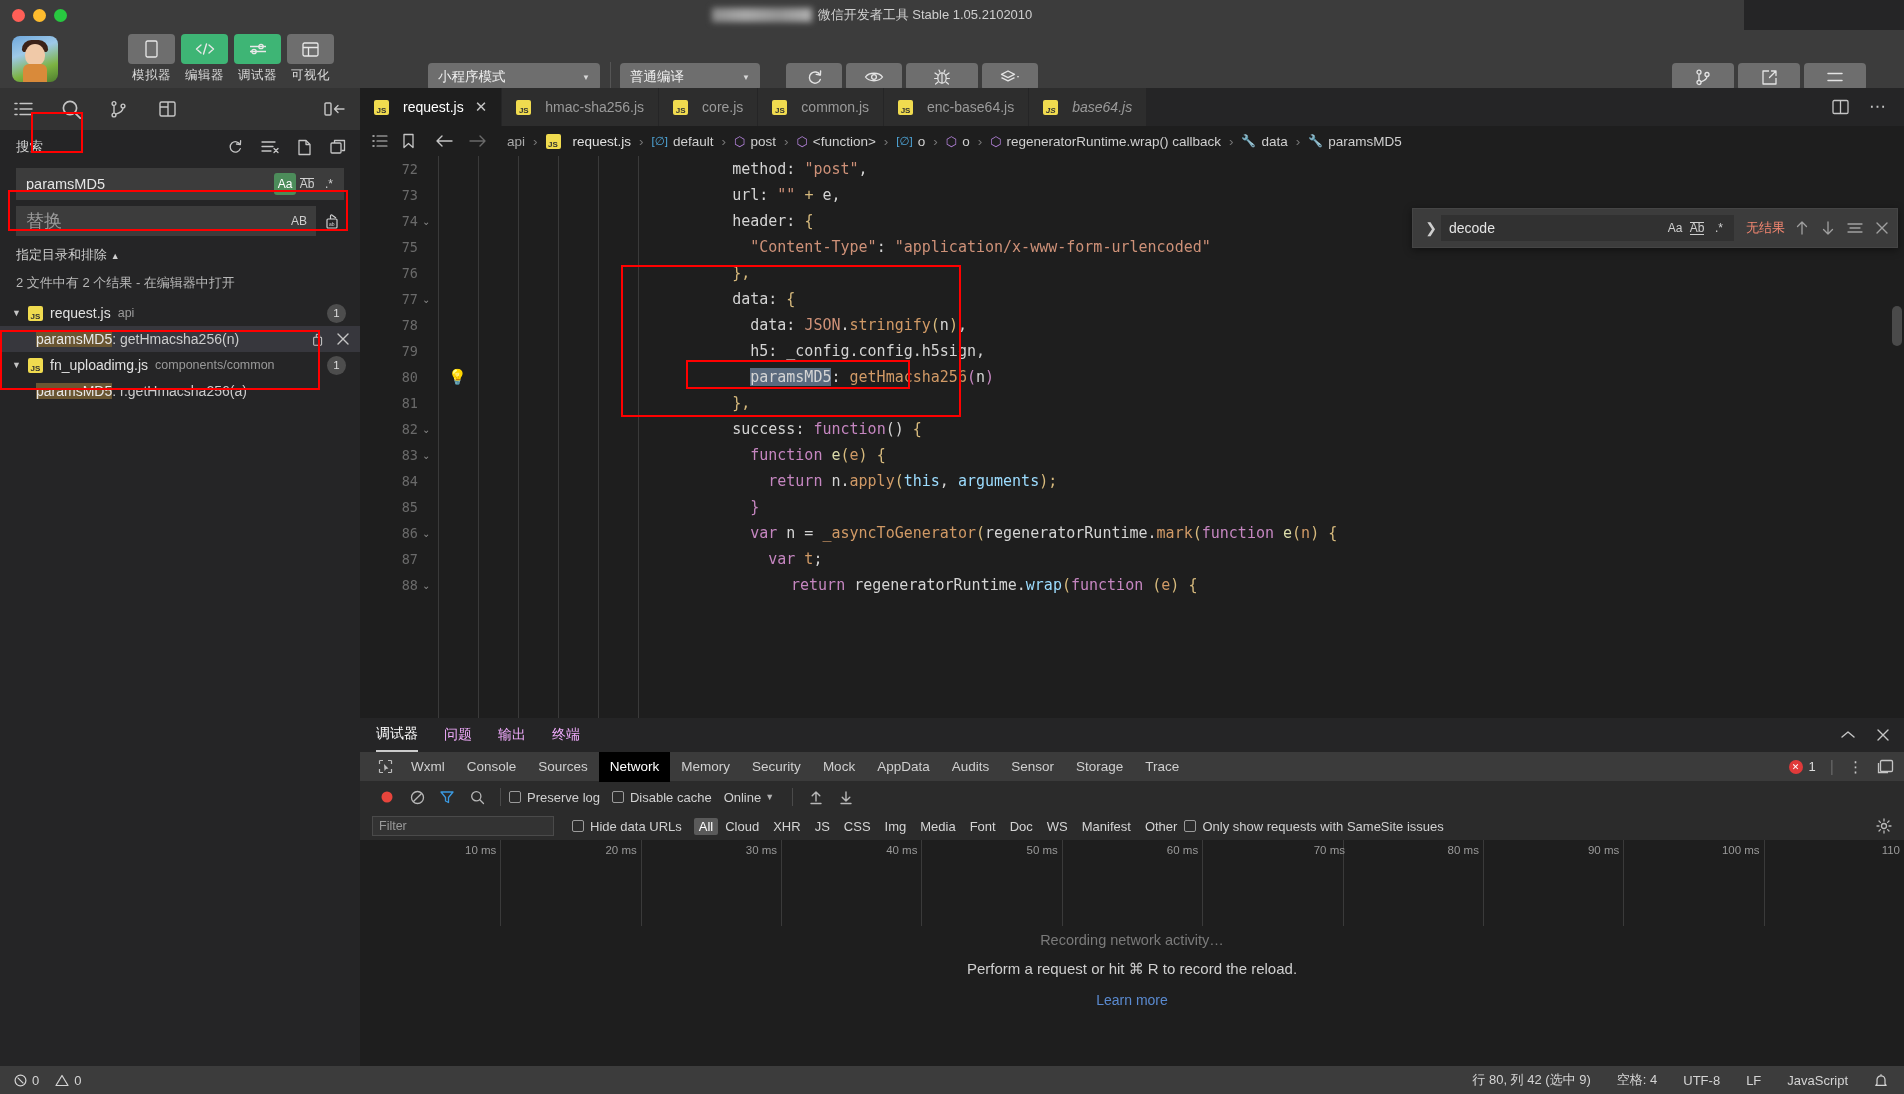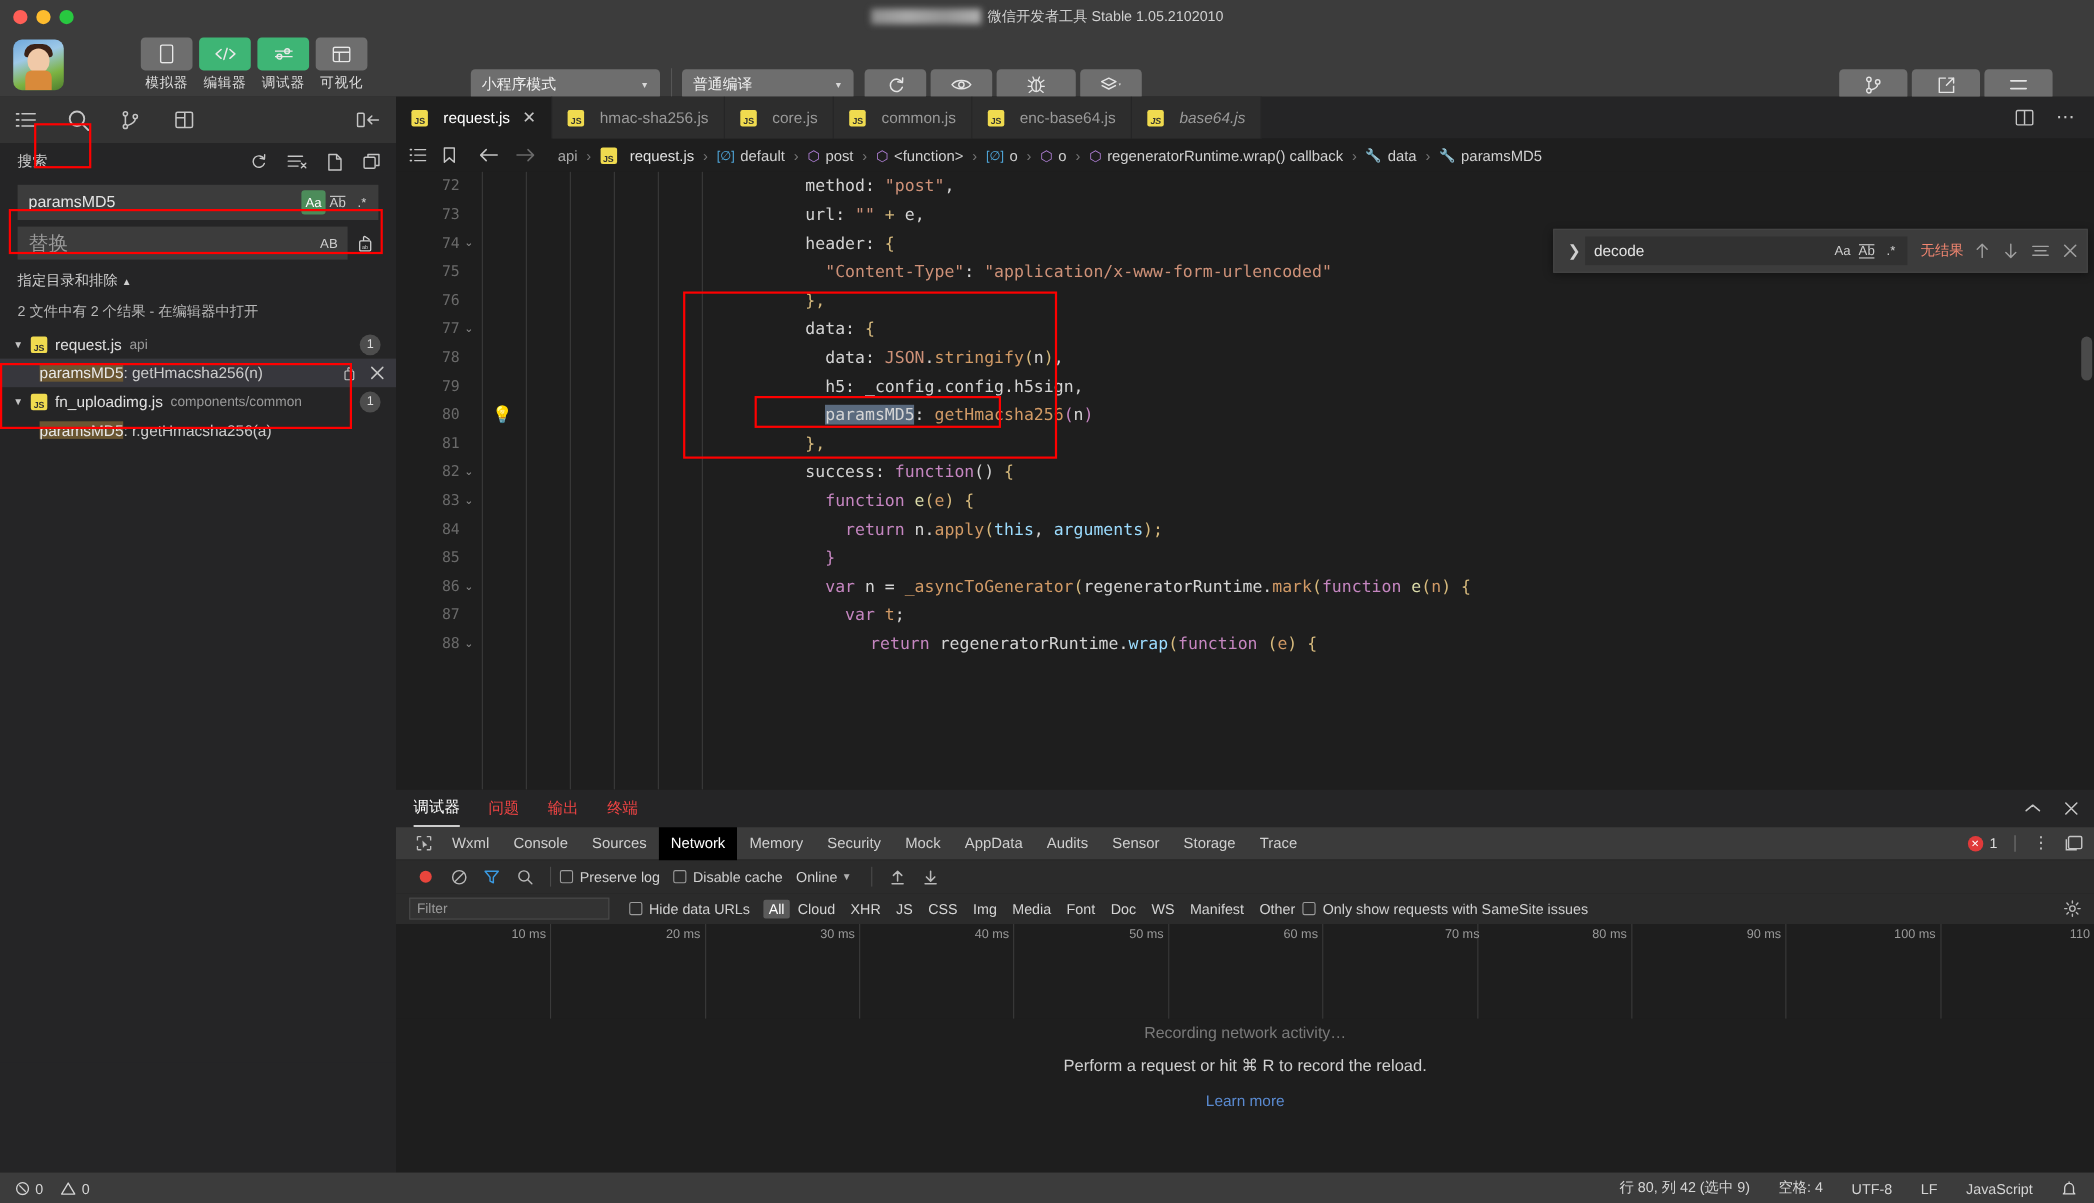--- a/index.html
+++ b/index.html
@@ -7,21 +7,21 @@
     width: 1904px; height: 1094px;
     background: #1e1e1e;
     font-family: "Liberation Sans", sans-serif;
     overflow: hidden;
     -webkit-font-smoothing: antialiased;
   }
   #app { position: relative; width: 1904px; height: 1094px; background: #252526; }
 
   
   .titlebar {
-    position: absolute; top: 0; left: 0; width: 1904px; height: 30px;
+    position: absolute; top: 0; left: 0; width: 1744px; height: 30px;
     background: #3c3c3c;
     display: flex; align-items: center;
   }
   .traffic { display: flex; gap: 8px; padding-left: 12px; }
   .dot { width: 13px; height: 13px; border-radius: 50%; }
   .dot.red { background: #ff5f57; }
   .dot.yellow { background: #febc2e; }
   .dot.green { background: #28c840; }
   .title-center {
     position: absolute; left: 0; right: 0; text-align: center;
@@ -65,21 +65,21 @@
   .mode-btn.green .box { background: #3eb575; }
   .mode-btn .lbl { font-size: 12.5px; color: #dcdcdc; margin-top: 3px; letter-spacing: .5px; }
 
   .sel {
     position: absolute; height: 28px; border-radius: 4px; background: #6e6e6e;
     display: flex; align-items: center; color: #efefef; font-size: 13.5px;
     padding: 0 10px; cursor: default;
   }
   .sel .caret { margin-left: auto; font-size: 8px; color: #d8d8d8; }
   #sel-mode { left: 428px; top: 33px; width: 172px; }
-  #sel-compile { left: 620px; top: 33px; width: 156px; justify-content: space-between; }
+  #sel-compile { left: 620px; top: 33px; width: 140px; justify-content: space-between; }
   .vsep { position: absolute; top: 32px; width: 1px; height: 30px; background: #555; }
 
   .tool-btn {
     position: absolute; text-align: center; cursor: default;
   }
   .tool-btn .box {
     height: 28px; border-radius: 4px; background: #6e6e6e;
     display: flex; align-items: center; justify-content: center; color: #e4e4e4;
   }
   .tool-btn .lbl { font-size: 12.5px; color: #dcdcdc; margin-top: 4px; letter-spacing: .5px; }
@@ -217,21 +217,21 @@
     font-size:14px; font-family:"Liberation Sans", sans-serif;
   }
   .fw-noresult { color:#f48771; font-size:13px; margin: 0 10px 0 12px; white-space:nowrap;}
   .fw-acts { display:flex; gap:12px; color:#a0a0a0; align-items:center; }
 
   .scroll-deco { position:absolute; right:2px; top: 150px; width:10px; height:40px; background:#4a4a4a; border-radius:5px;}
 
   
   .devtools { position:absolute; top: 718px; left: 360px; width: 1544px; height: 348px; background:#1e1e1e; }
   .dt-tabs { height: 34px; background:#252526; display:flex; align-items:center; padding-left: 16px; gap: 26px; position:relative;}
-  .dt-tab { font-size: 14px; color:#ef4444; cursor:default; height:34px; display:flex; align-items:center; }
+  .dt-tab { font-size: 14px; color:#f0abfc; cursor:default; height:34px; display:flex; align-items:center; }
   .dt-tab.active { color:#ffffff; border-bottom: 2px solid #cccccc; }
   .dt-right { position:absolute; right: 14px; display:flex; gap:20px; color:#c5c5c5; align-items:center; }
 
   .dt-panels {
     height: 30px; background:#3b3b3b; display:flex; align-items:center;
     padding-left: 10px; gap: 0px; border-bottom:1px solid #2b2b2b; position:relative;
   }
   .dt-cursor { width:30px; display:flex; align-items:center; justify-content:center; color:#bdbdbd;}
   .dt-p {
     padding: 0 11px; height: 30px; display:flex; align-items:center;

